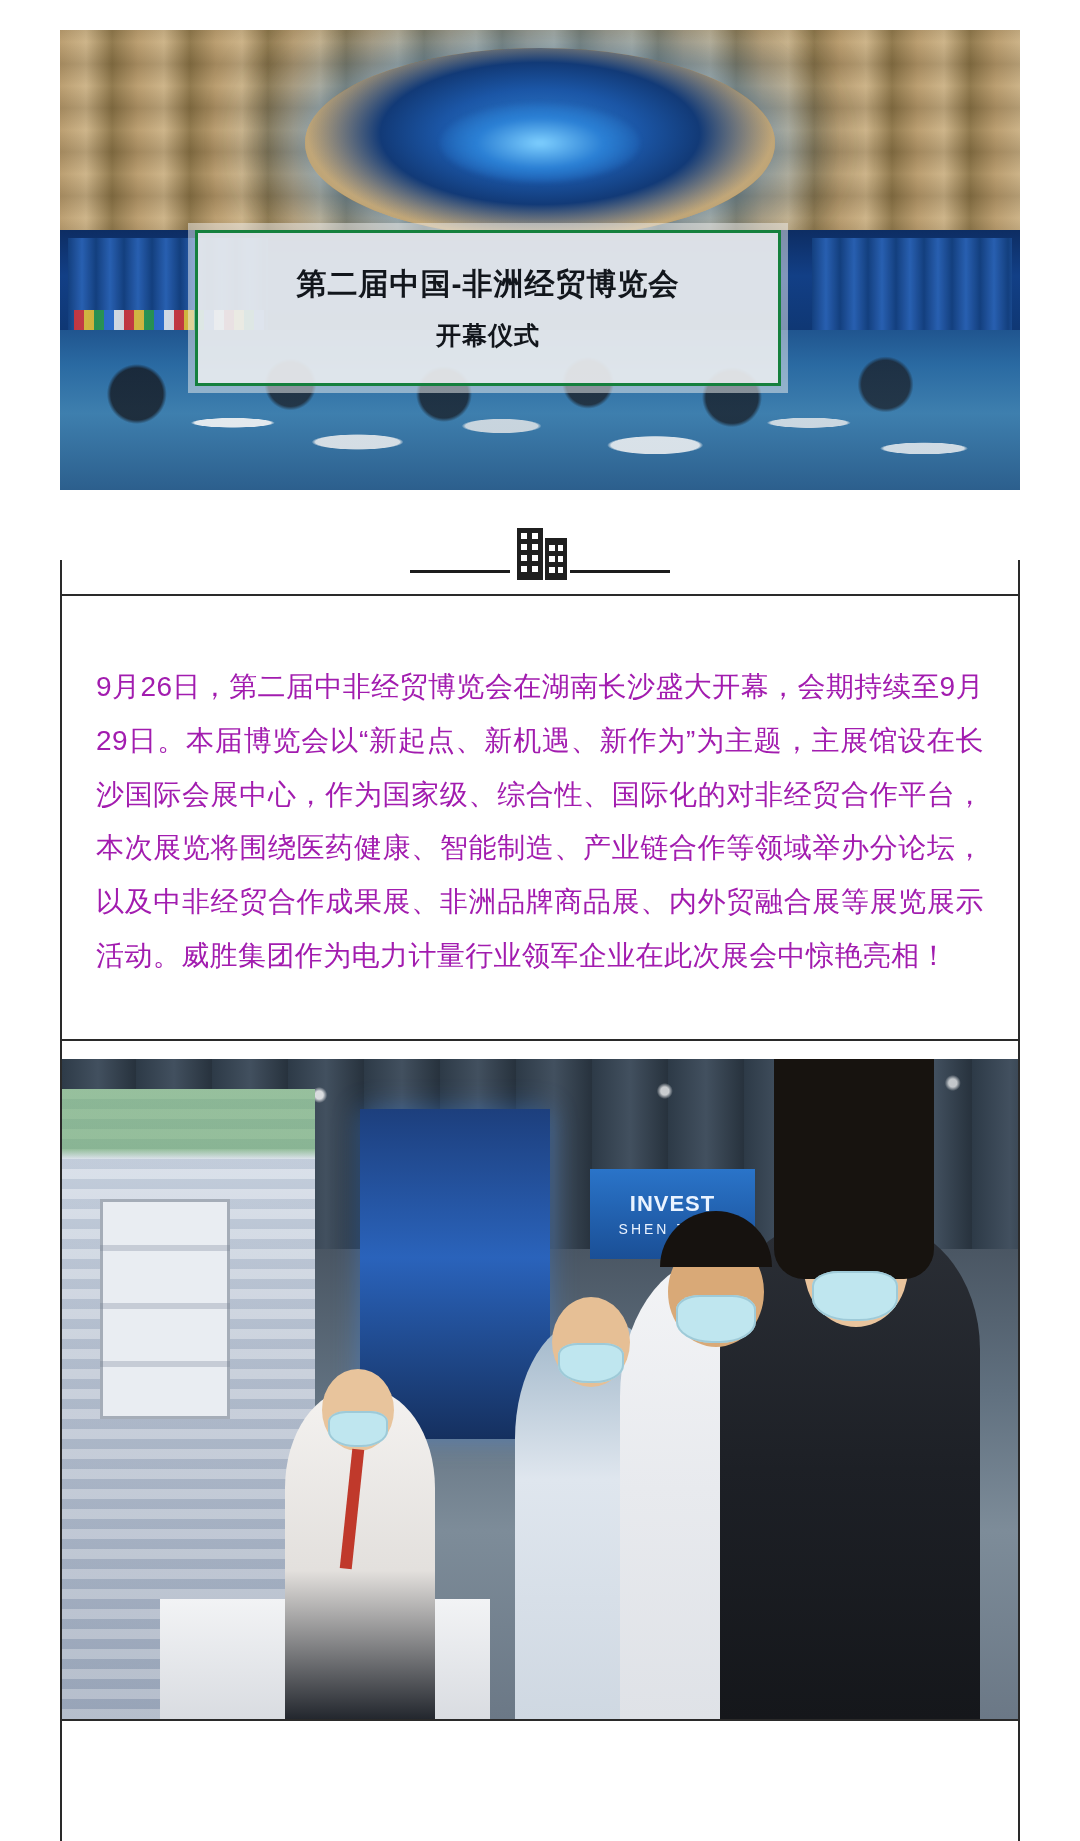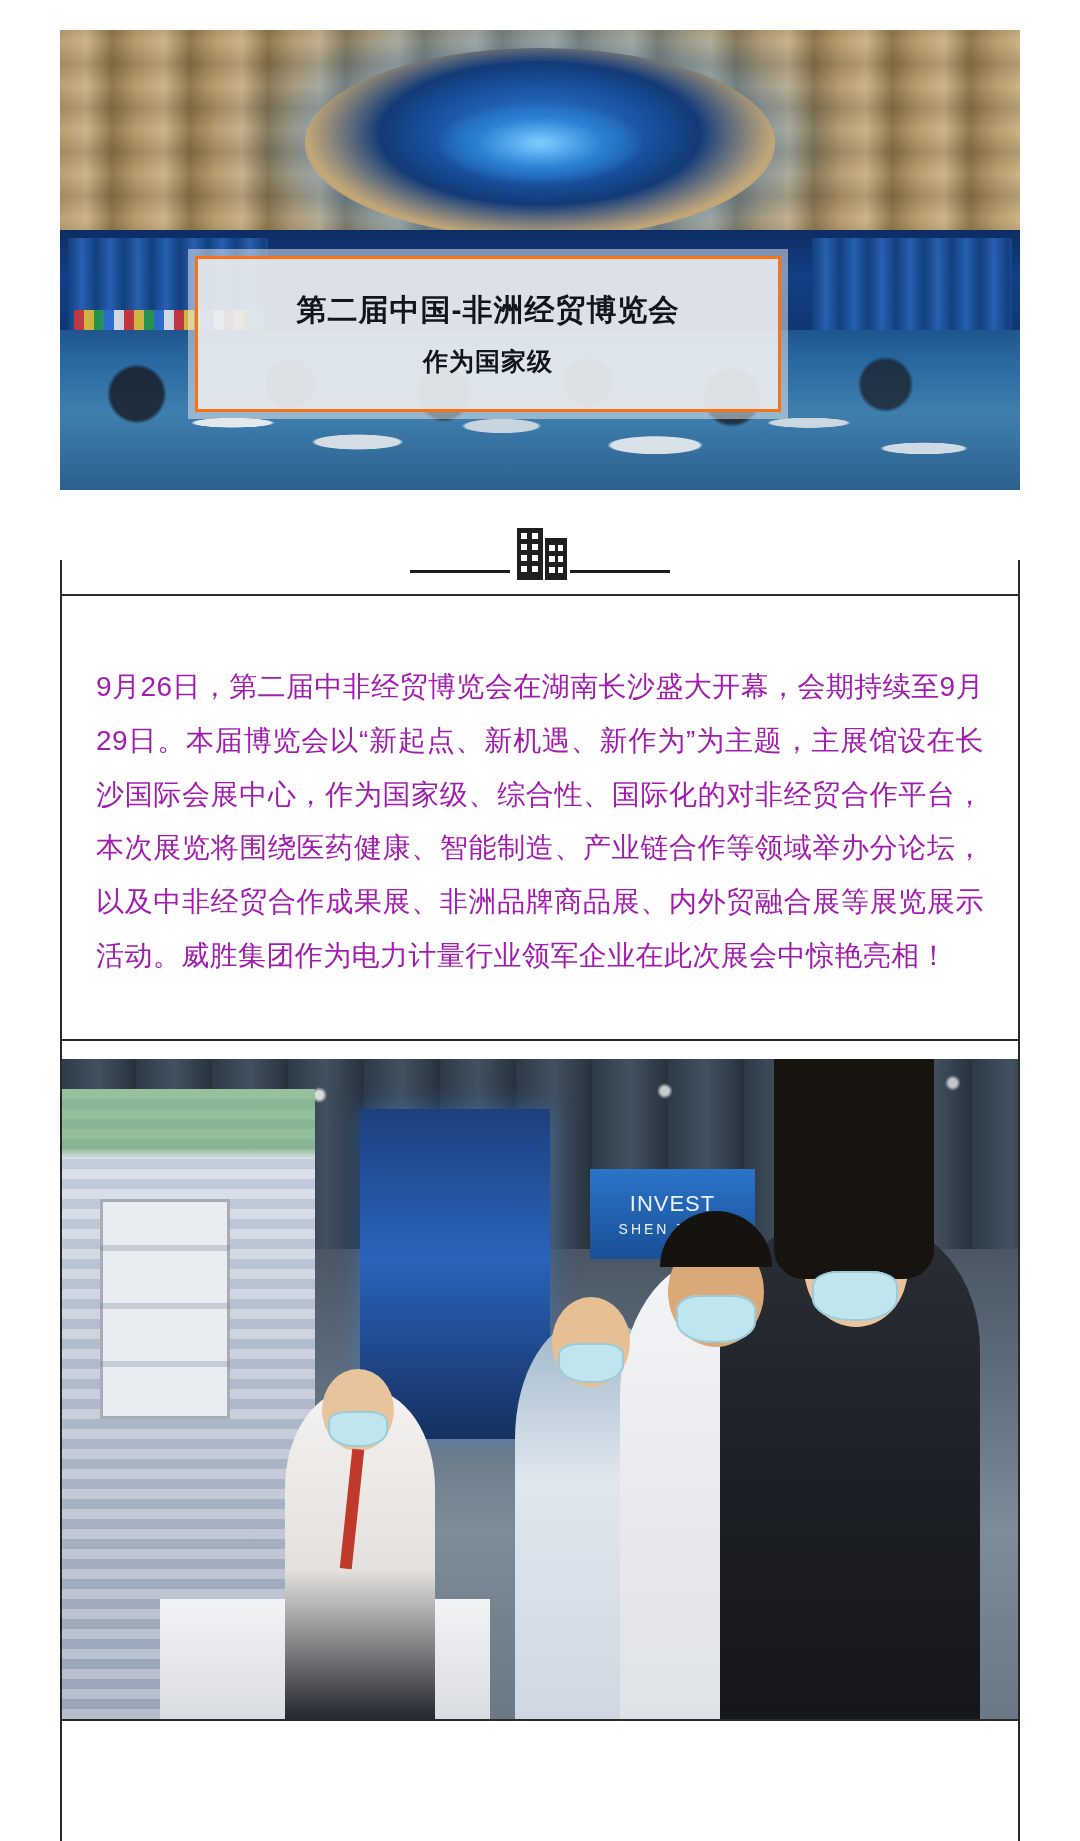--- a/index.html
+++ b/index.html
@@ -125,28 +125,27 @@
       radial-gradient(circle at 70% 42%, rgba(20,20,25,.7) 0 26px, rgba(20,20,25,0) 30px),
       radial-gradient(circle at 86% 34%, rgba(25,25,30,.7) 0 24px, rgba(25,25,30,0) 28px);
   }
   .hero-banner {
     position: absolute;
     left: 135px;
     top: 200px;
     width: 580px;
     height: 150px;
     background: rgba(236,238,240,0.93);
-    border: 3px solid #f97316;
+    border: 3px solid #15803d;
     box-shadow: 0 0 0 7px rgba(240,240,240,0.5);
     display: flex;
     flex-direction: column;
     align-items: center;
     justify-content: center;
     gap: 14px;
-    margin-top: 26px;
   }
   .hero-banner .line1 {
     font-size: 30px;
     font-weight: bold;
     color: #12161c;
     letter-spacing: 1px;
   }
   .hero-banner .line2 {
     font-size: 25px;
     font-weight: bold;
@@ -245,21 +244,21 @@
     background: linear-gradient(180deg, #1d3f7d 0%, #2a63bb 45%, #15305f 100%);
     box-shadow: 0 0 25px rgba(60,130,230,.45);
   }
   .p2-sign {
     position: absolute; left: 530px; top: 110px; width: 165px; height: 90px;
     background: linear-gradient(180deg, #2a74c9 0%, #1a4f96 100%);
     color: #eaf3ff;
     display: flex; flex-direction: column; align-items: center; justify-content: center;
     gap: 4px;
   }
-  .p2-sign .s1 { font-size: 22px; font-weight: normal; letter-spacing: 1px; }
+  .p2-sign .s1 { font-size: 22px; font-weight: bold; letter-spacing: 1px; }
   .p2-sign .s2 { font-size: 14px; letter-spacing: 3px; }
   .p2-counter {
     position: absolute; left: 100px; bottom: 0; width: 330px; height: 120px;
     background: linear-gradient(180deg, #f2f3f5 0%, #d9dcE1 100%);
   }
   .person {
     position: absolute;
     bottom: 0;
     border-radius: 46% 46% 0 0 / 30% 30% 0 0;
   }
@@ -319,21 +318,21 @@
   <div class="hero">
     <div class="hero-ceiling"></div>
     <div class="chandelier"></div>
     <div class="hero-wall"></div>
     <div class="hero-screen-left"></div>
     <div class="hero-screen-right"></div>
     <div class="hero-flags"></div>
     <div class="hero-floor"></div>
     <div class="hero-banner">
       <div class="line1">第二届中国-非洲经贸博览会</div>
-      <div class="line2">作为国家级</div>
+      <div class="line2">开幕仪式</div>
     </div>
   </div>
 
   <div class="divider">
     <div class="rule-left"></div>
     <div class="rule-right"></div>
     <div class="icon-wrap">
       <svg width="78" height="66" viewBox="0 0 78 66" aria-hidden="true">
         <rect x="16" y="14" width="26" height="52" fill="#1f1f1f"></rect>
         <rect x="44" y="24" width="22" height="42" fill="#1f1f1f"></rect>

